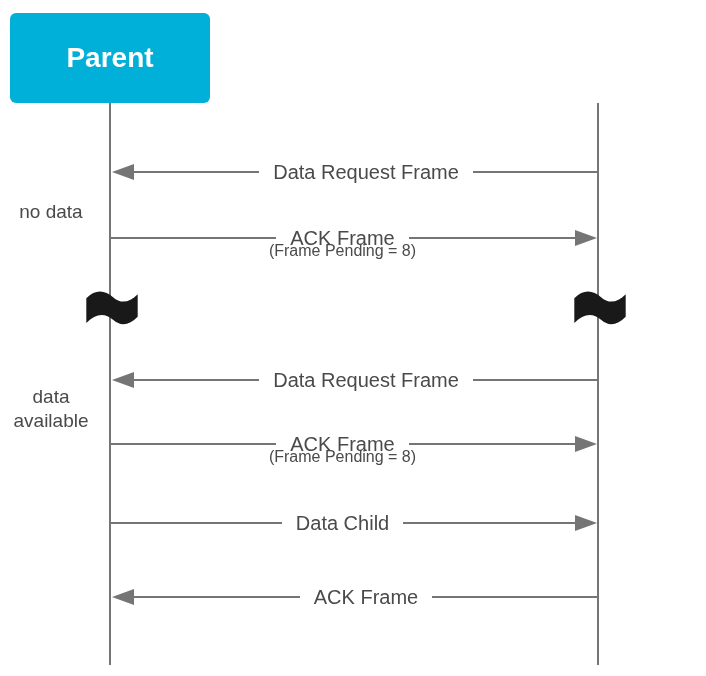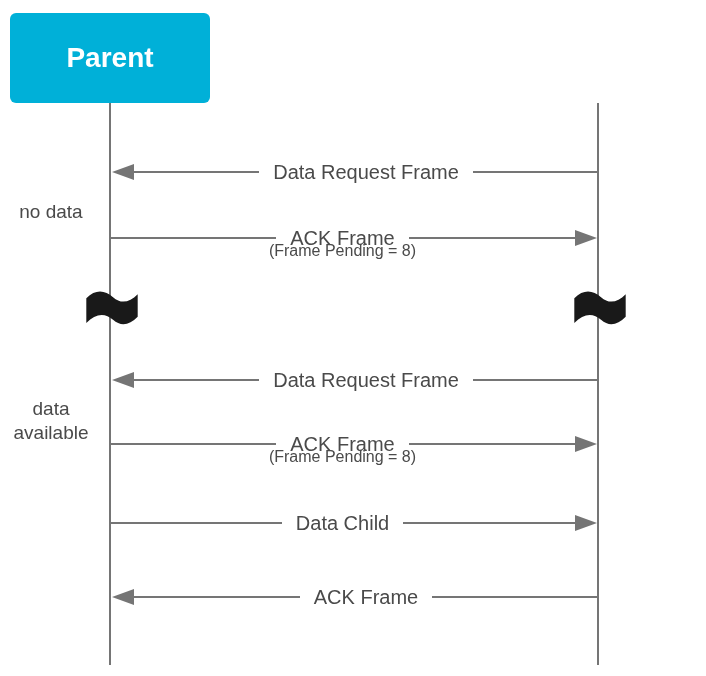--- a/index.html
+++ b/index.html
@@ -90,21 +90,21 @@
   
   .side-note {
     position: absolute;
     left: 0; width: 102px;
     text-align: center;
     font-size: 19px;
     line-height: 24px;
     color: var(--label);
   }
   .side-note.n1 { top: 180px; margin-top: 20px; }
-  .side-note.n2 { top: 385px; margin-top: 12px; }
+  .side-note.n2 { top: 385px; }
 
   
   .flag { position: absolute; width: 52px; height: 37px; }
   .flag.parent { left: 86px;  top: 289px; }
   .flag.child  { left: 574px; top: 289px; }
   .flag svg { display: block; width: 100%; height: 100%; }
   .flag path { fill: var(--flag); }
 </style>
 </head>
 <body>

